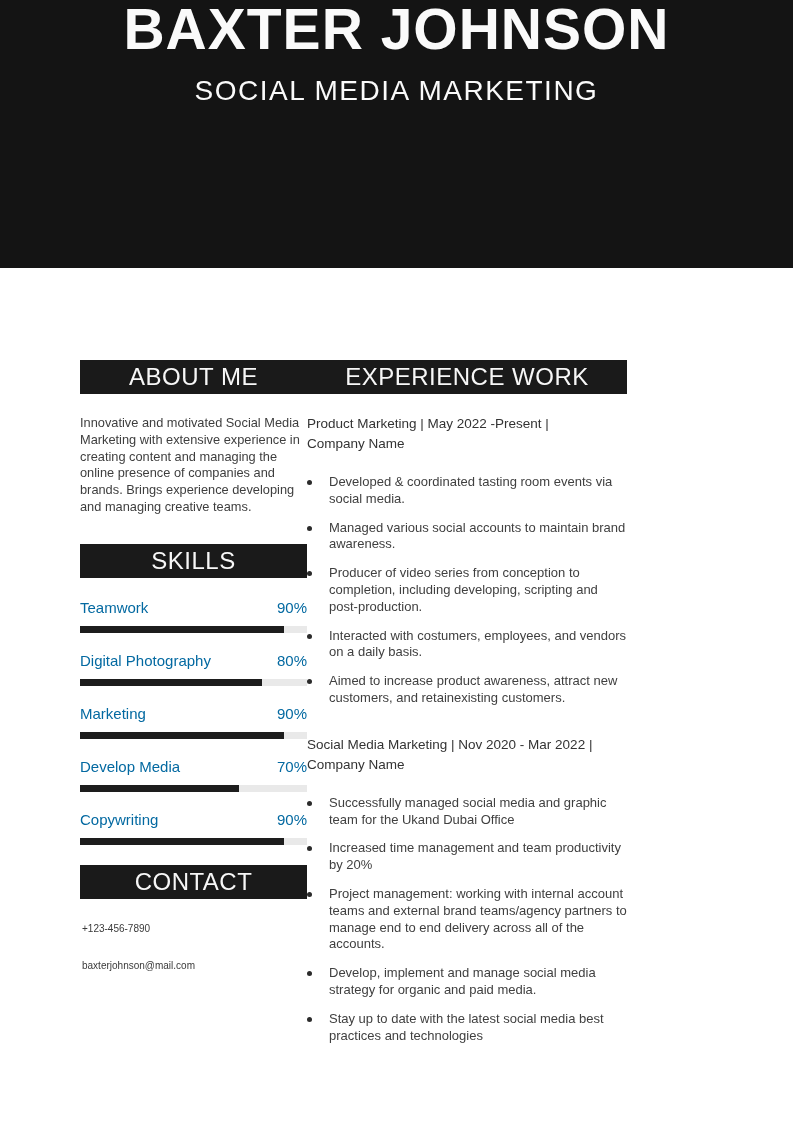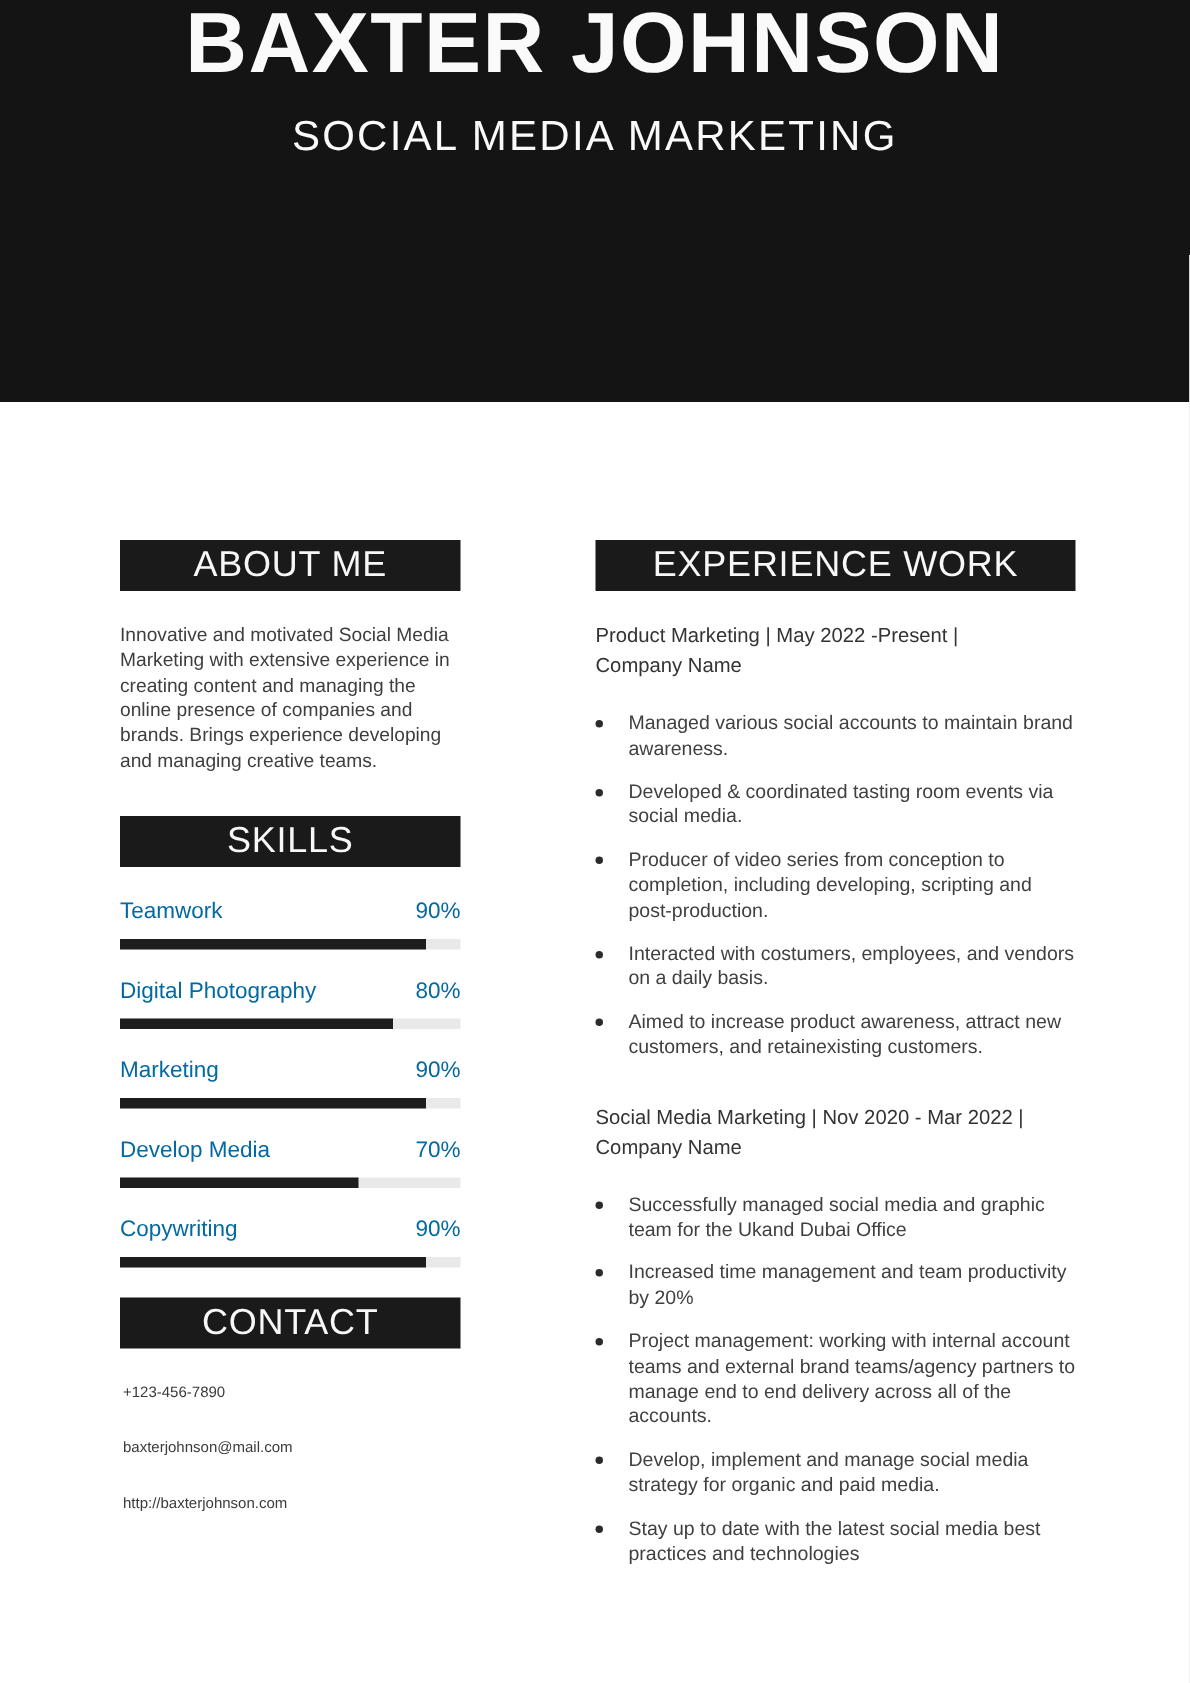--- a/index.html
+++ b/index.html
@@ -17,21 +17,21 @@
   .hero h1 {
     font-size: 57px; font-weight: 700; letter-spacing: 1px;
     line-height: 1.05; white-space: nowrap;
   }
   .hero .subtitle {
     margin-top: 15px; font-size: 28px; font-weight: 400; letter-spacing: 1.5px;
     white-space: nowrap;
   }
   
   .content {
-    display: flex; justify-content: space-between;
+    display: flex; justify-content: flex-start;
     padding: 92px 76px 0 80px;
   }
   .left-col  { width: 227px; }
   .right-col { width: 320px; }
   
   .sec-bar {
     background: #1a1a1a; color: #f7f7f7; height: 34px;
     display: flex; align-items: center; justify-content: center;
     font-size: 24px; font-weight: 500; letter-spacing: 0.5px;
   }
@@ -149,43 +149,42 @@
         </div>
       </section>
 
       <section class="contact-section">
         <div class="sec-bar">
           <span>CONTACT</span>
         </div>
         <div class="contact-list">
           <div class="contact-item">+123-456-7890</div>
           <div class="contact-item">baxterjohnson@mail.com</div>
-          <div class="contact-item">http://baxterjohnson.com</div>
         </div>
       </section>
 
     </aside>
 
     <section class="right-col">
 
       <div class="sec-bar">
         <span>EXPERIENCE WORK</span>
       </div>
 
       <article class="job">
         <h3 class="job-title-line">Product Marketing | May 2022 -Present |</h3>
         <div class="job-company">Company Name</div>
         <ul class="bullet-list">
           <li class="bullet-item">
             <span class="bullet-dot"></span>
+            <span class="bullet-text">Developed &amp; coordinated tasting room events via social media.</span>
+          </li>
+          <li class="bullet-item">
+            <span class="bullet-dot"></span>
             <span class="bullet-text">Managed various social accounts to maintain brand awareness.</span>
-          </li>
-          <li class="bullet-item">
-            <span class="bullet-dot"></span>
-            <span class="bullet-text">Developed &amp; coordinated tasting room events via social media.</span>
           </li>
           <li class="bullet-item">
             <span class="bullet-dot"></span>
             <span class="bullet-text">Producer of video series from conception to completion, including developing, scripting and post-production.</span>
           </li>
           <li class="bullet-item">
             <span class="bullet-dot"></span>
             <span class="bullet-text">Interacted with costumers, employees, and vendors on a daily basis.</span>
           </li>
           <li class="bullet-item">

